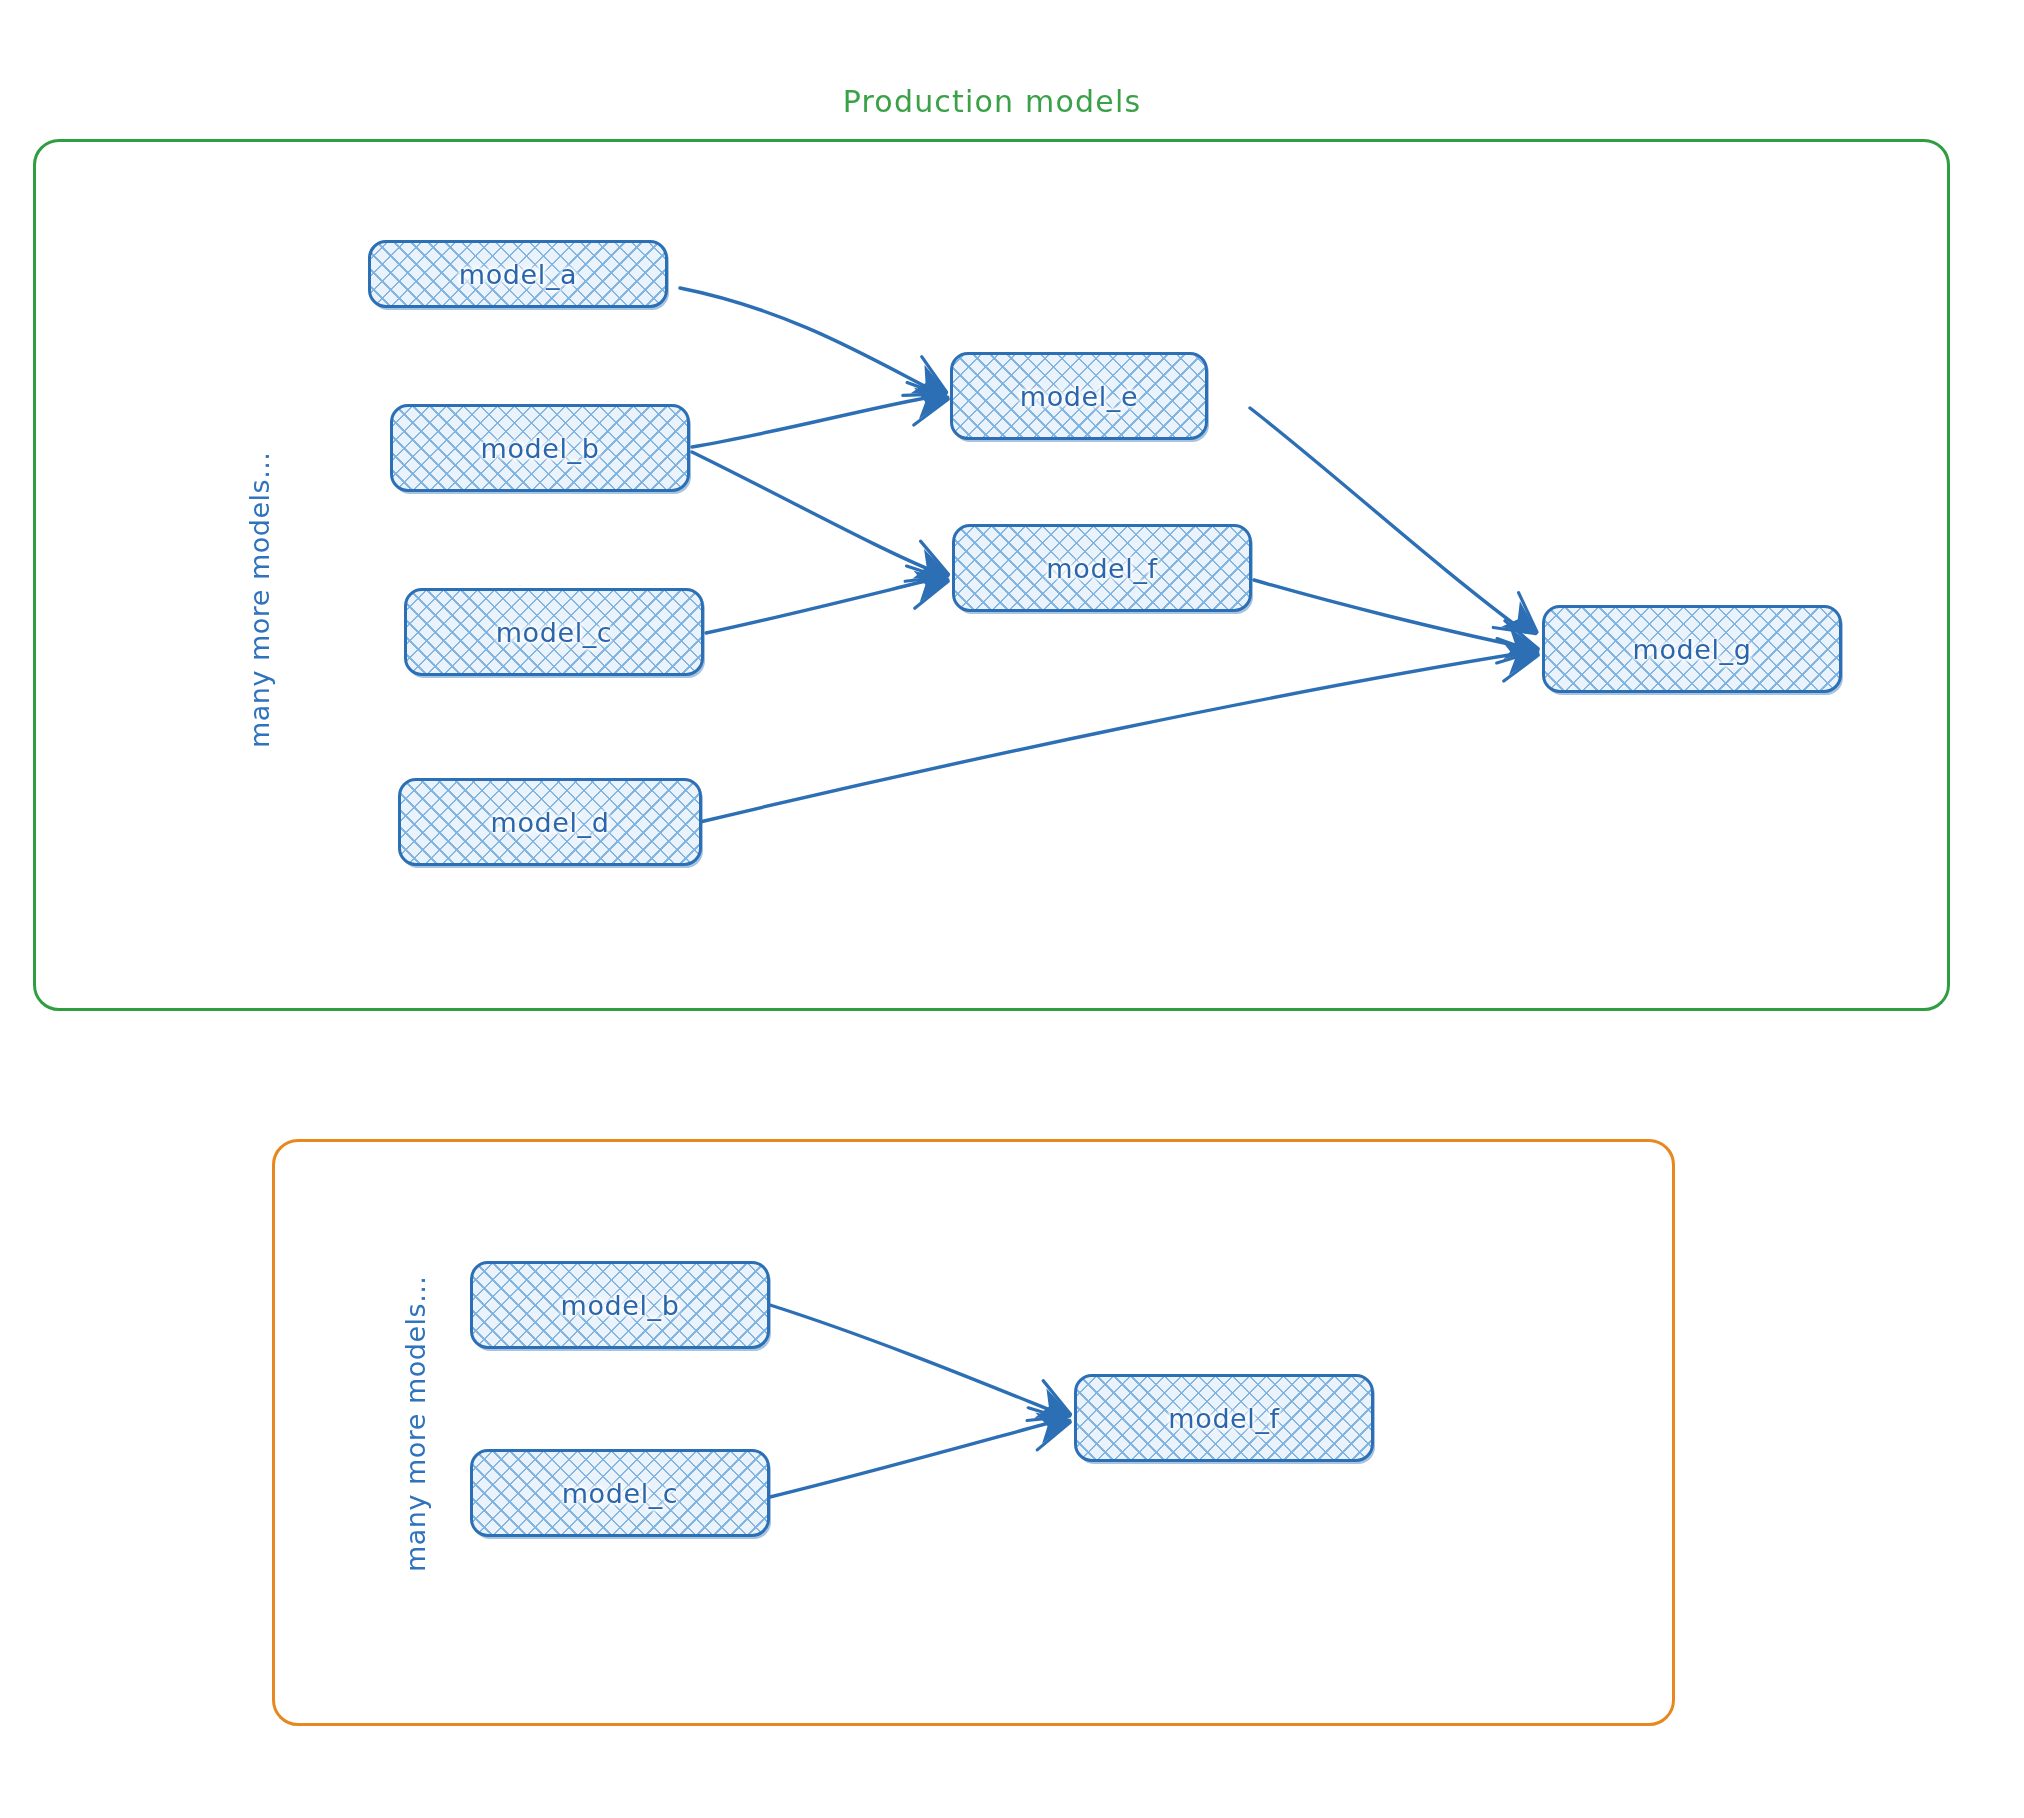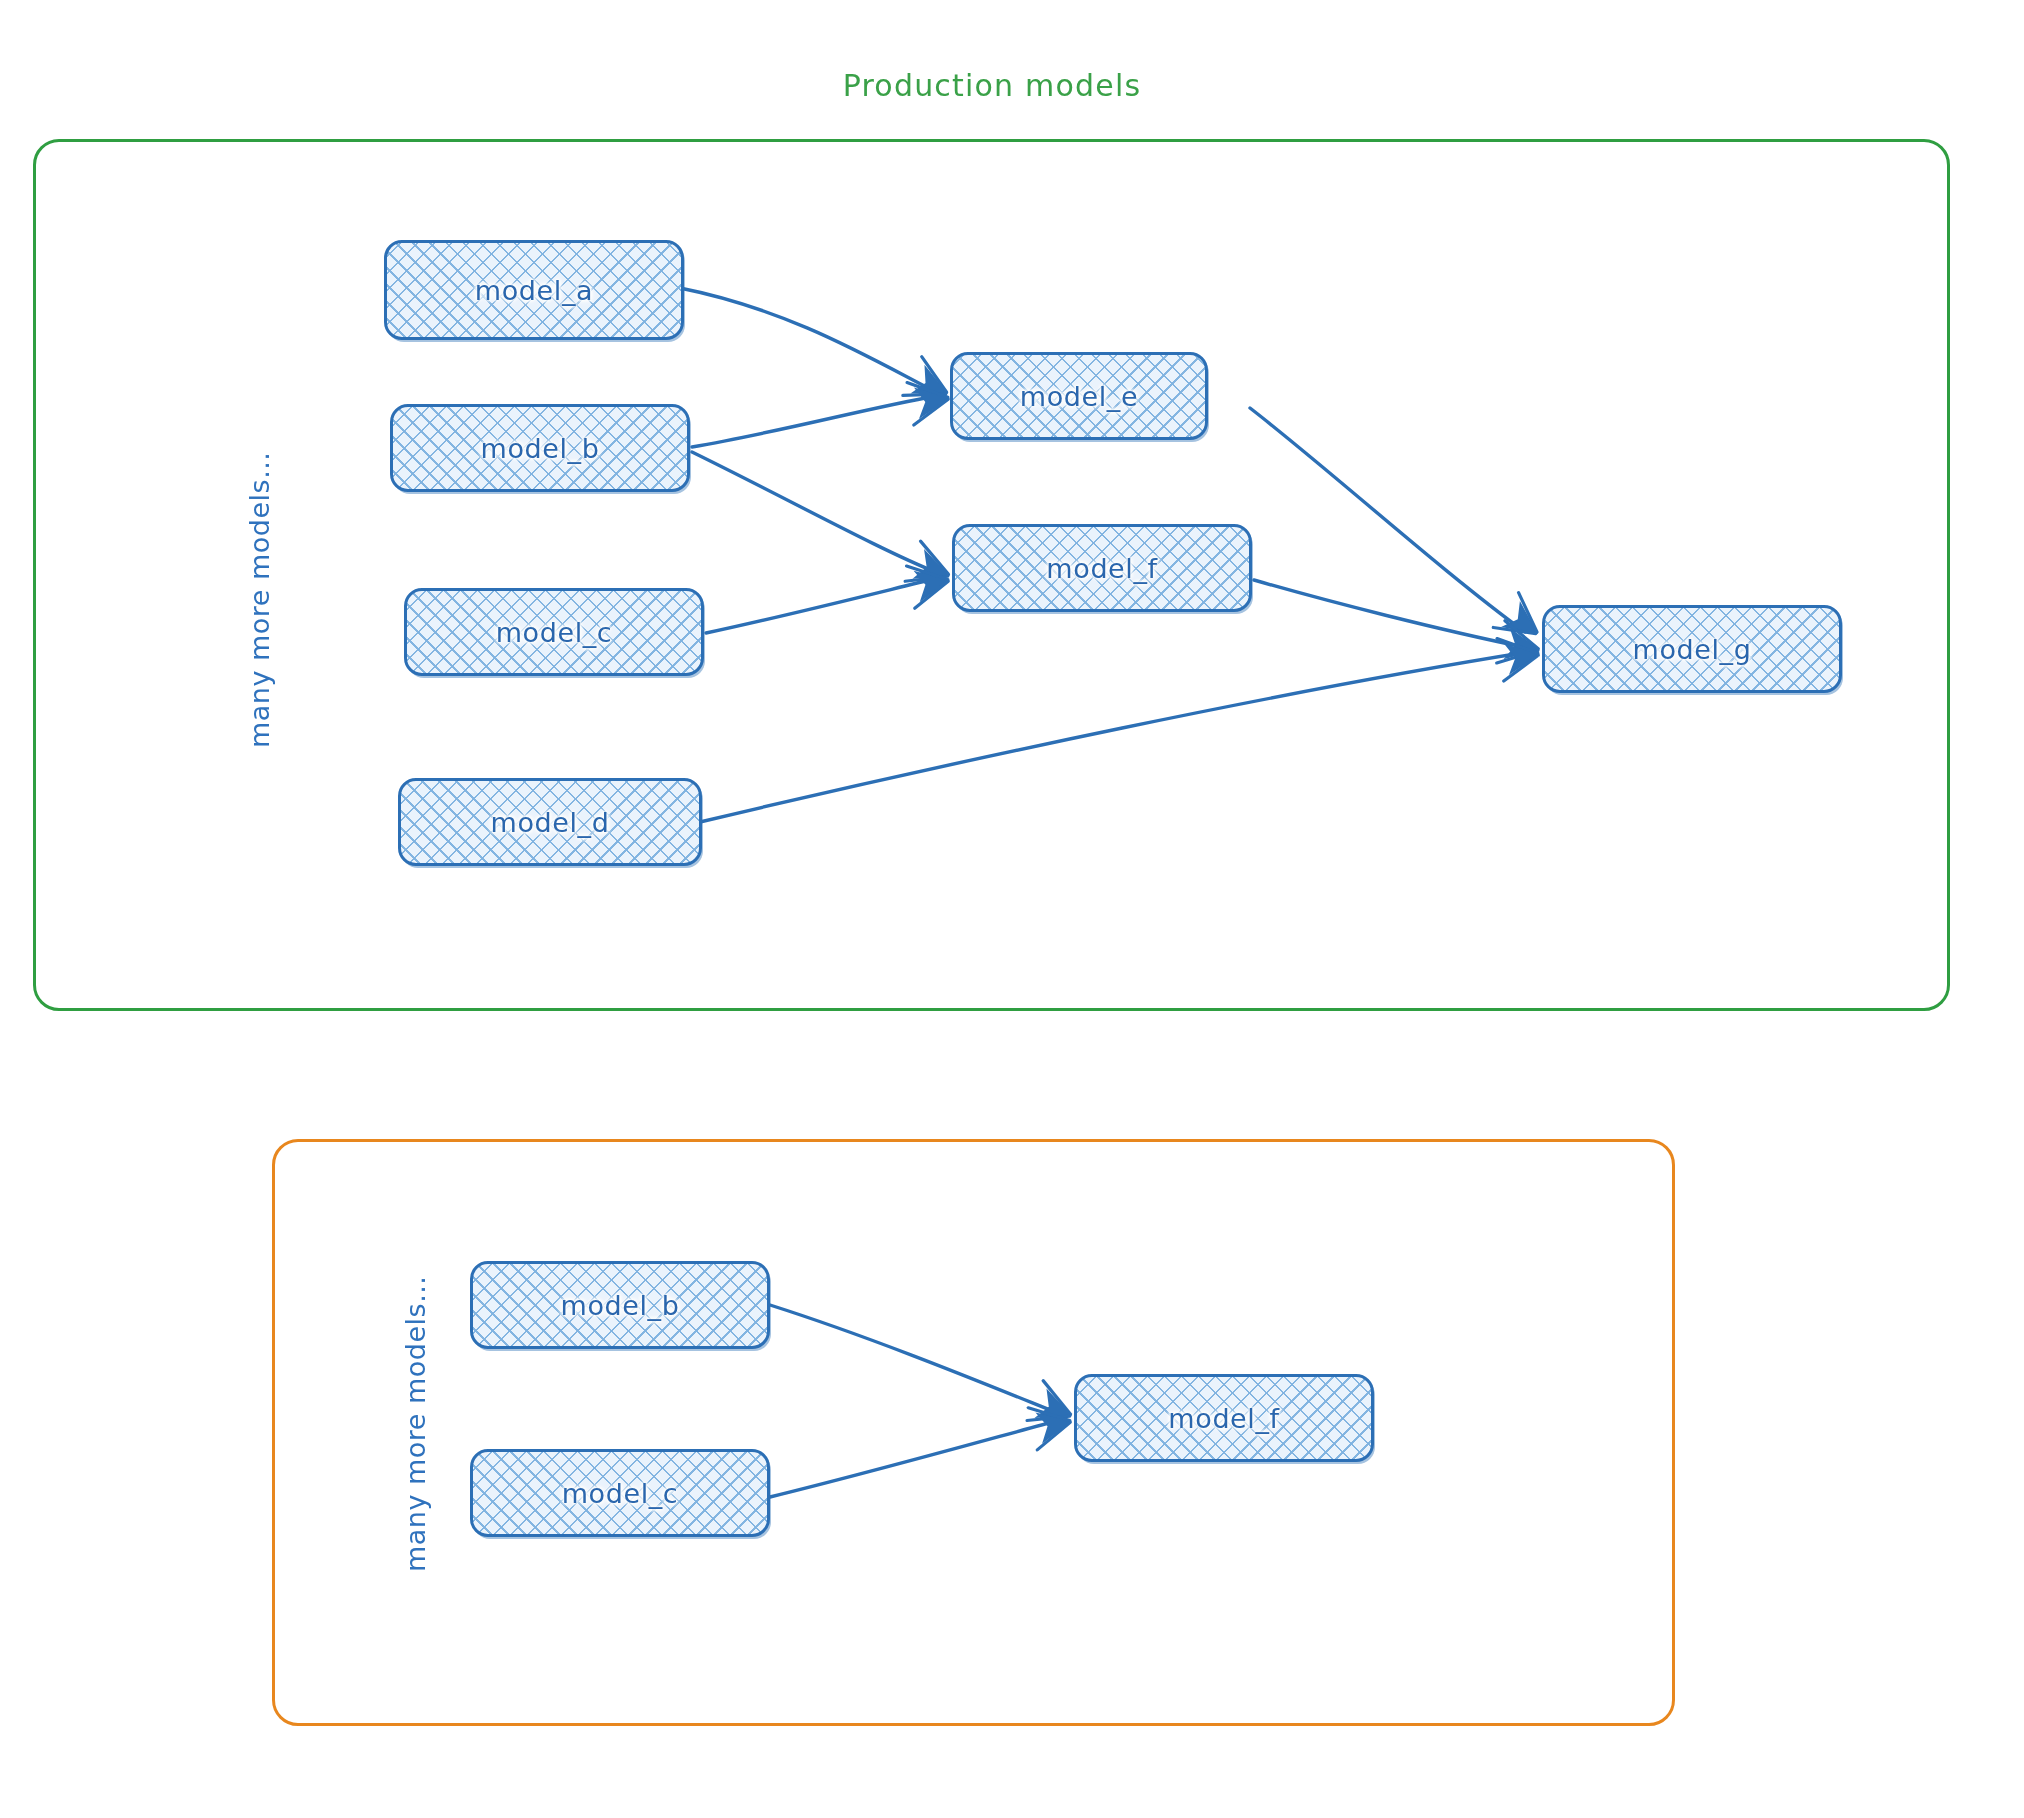--- a/index.html
+++ b/index.html
@@ -51,20 +51,21 @@
     border: 3px solid #e8871e;
   }
 
   .group-title {
     position: absolute;
     font-family: "DejaVu Sans", sans-serif;
     font-size: 30px;
     letter-spacing: 1.2px;
     white-space: nowrap;
     font-weight: 400;
+    margin-top: 16px;
   }
   .group-title.prod {
     color: #3aa148;
     left: 0;
     top: 68px;
     width: 1984px;
     text-align: center;
   }
   .group-title.dev {
     color: #ef8f23;
@@ -170,21 +171,21 @@
     <use href="#ah" transform="translate(1072,1416) rotate(22)"></use>
     <use href="#ah" transform="translate(1072,1421) rotate(-12)"></use>
   </svg>
 
   <div class="group-title prod">Production models</div>
 
   <div class="group-box group-prod"></div>
 
   <div class="vlabel vlabel-prod">many more models...</div>
 
-  <div class="node" style="left:384px; top:240px; width:300px; height:100px;">
+  <div class="node" style="left:368px; top:240px; width:300px; height:68px;">
     <span class="node-label">model_a</span>
   </div>
 
   <div class="node" style="left:390px; top:404px; width:300px; height:88px;">
     <span class="node-label">model_b</span>
   </div>
 
   <div class="node" style="left:404px; top:588px; width:300px; height:88px;">
     <span class="node-label">model_c</span>
   </div>

